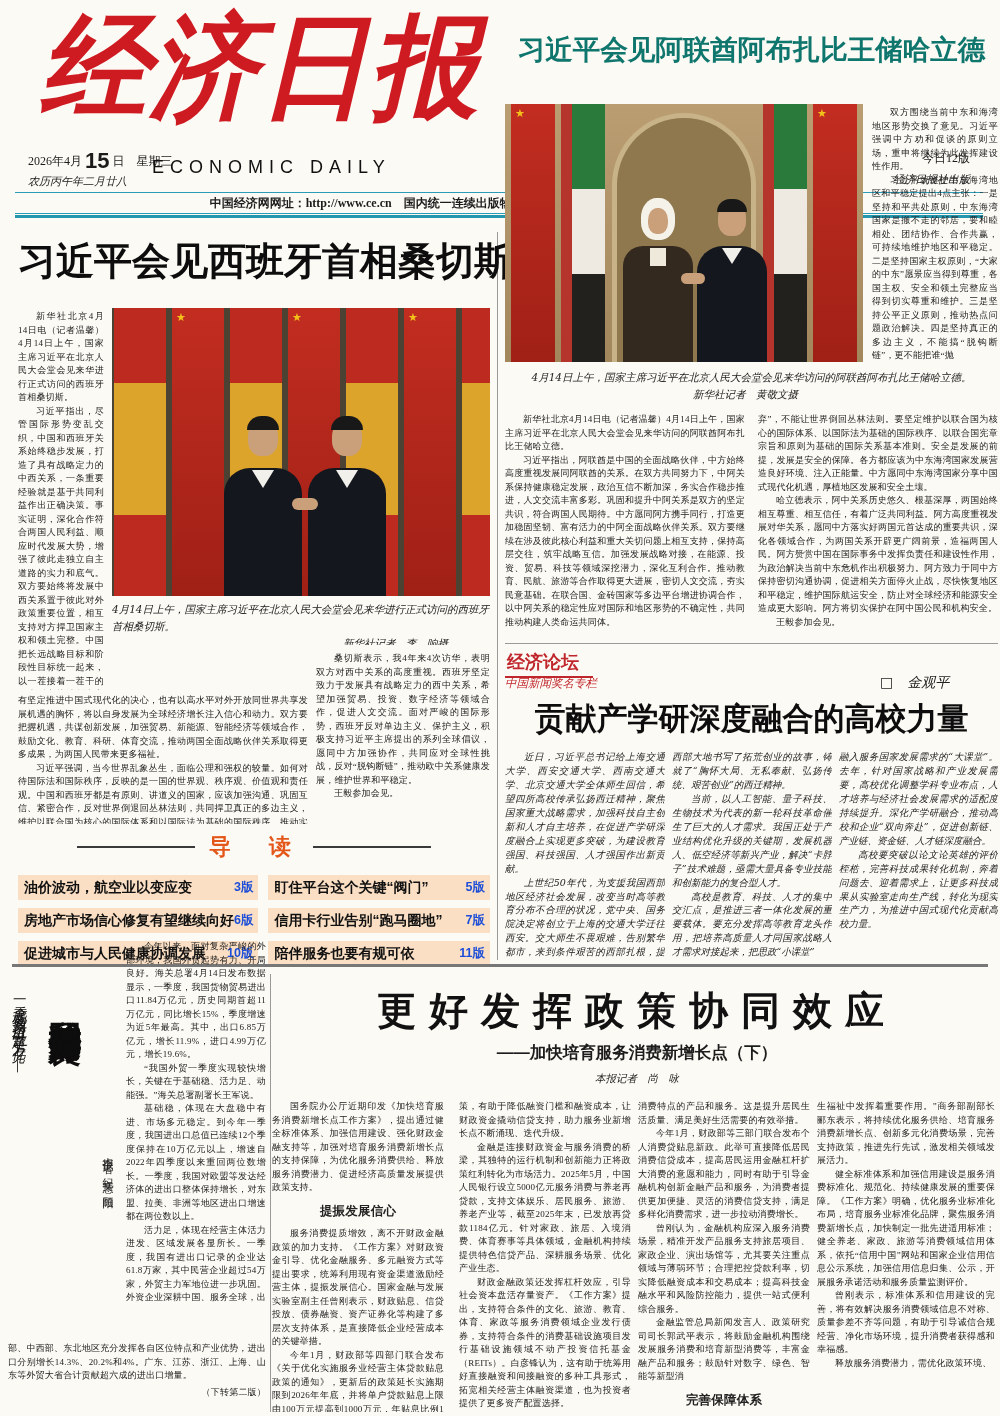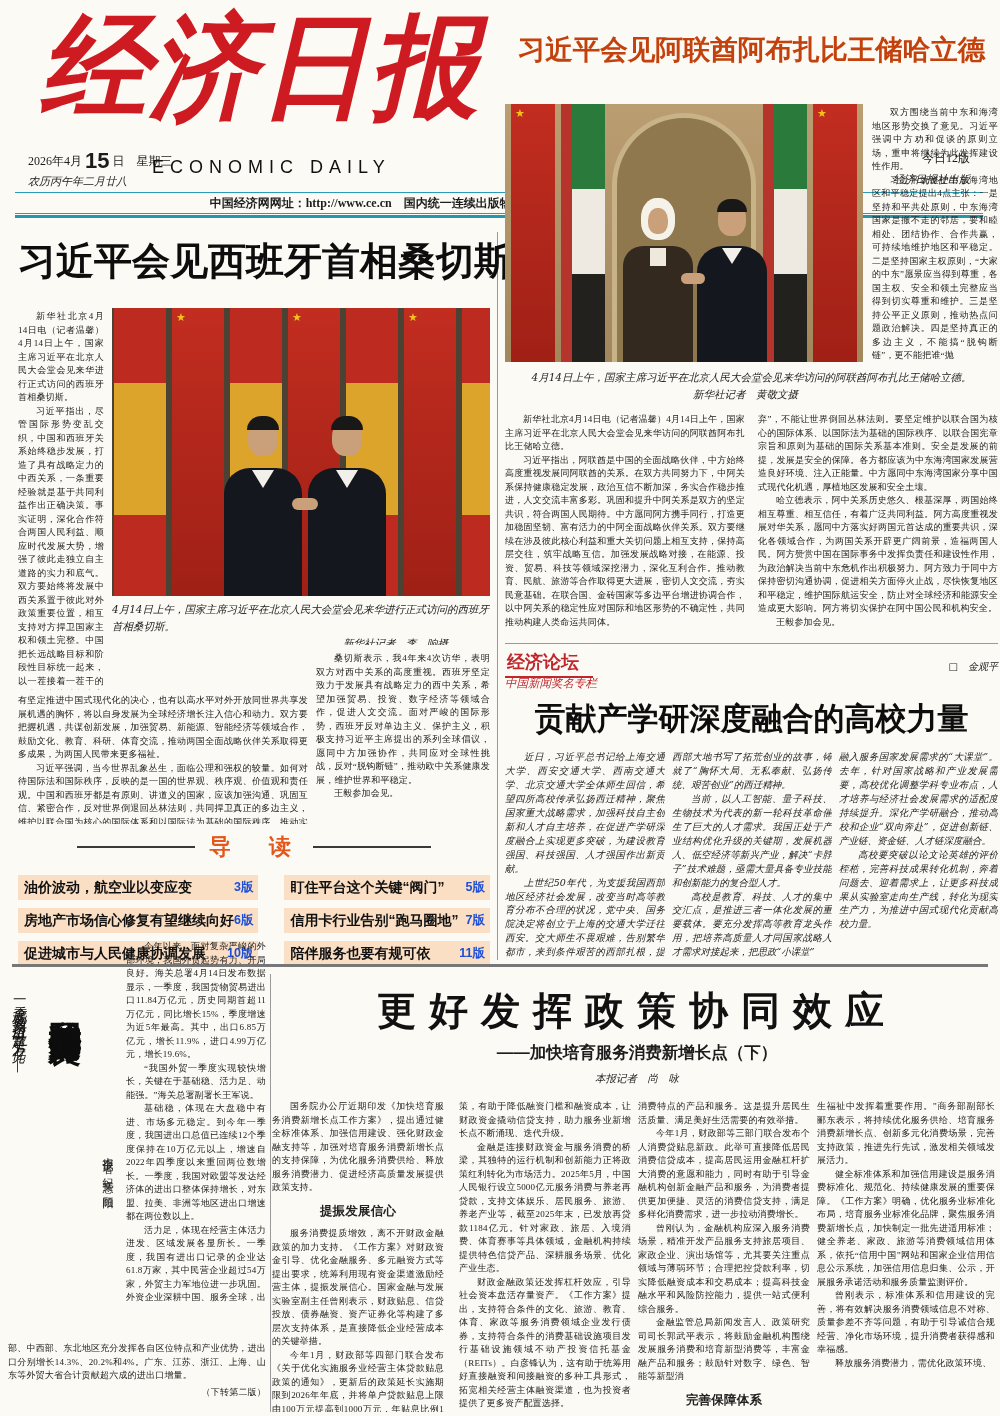--- a/index.html
+++ b/index.html
@@ -30,52 +30,52 @@
   .btxt { font-size:9px; line-height:1.5; text-align:justify; color:#222; overflow:hidden; letter-spacing:.2px; }
   .btxt p { margin:0; text-indent:2em; }
   .btxt p.noindent { text-indent:0; }
   .caption { font-family:"DejaVu Serif",serif; font-style:italic; font-size:10.5px; line-height:1.6; color:#222; overflow:hidden; }
   .caption .credit { text-align:right; }
 
   
   .hl-spain { left:18px; top:236px; width:474px; text-align:center; font-family:"Liberation Sans",sans-serif;
               font-weight:900; font-size:38px; white-space:nowrap; color:#0d0d0d; }
   .hl-uae { left:505px; top:32px; width:493px; text-align:center; font-family:"Liberation Sans",sans-serif;
-            font-weight:900; font-size:27.5px; white-space:nowrap; color:#c2410c; }
+            font-weight:900; font-size:27.5px; white-space:nowrap; color:#0f766e; }
   .hl-forum { left:505px; top:698px; width:493px; text-align:center; font-family:"Liberation Sans",sans-serif;
               font-weight:900; font-size:31px; white-space:nowrap; color:#0d0d0d; }
   .hl-policy { left:280px; top:984px; width:714px; text-align:center; font-weight:900; font-size:39px;
                letter-spacing:13px; white-space:nowrap; color:#111; }
   .policy-sub { left:280px; top:1042px; width:714px; text-align:center; font-family:"Liberation Sans",sans-serif;
                 font-weight:bold; font-size:16.5px; }
   .policy-by { left:280px; top:1072px; width:714px; text-align:center; font-size:10.5px; }
 
   
   .vline { background:#999; width:1px; }
   .hline { background:#999; height:1px; }
   .thickline { background:#777; height:3px; }
 
   
   .daodu { left:18px; top:833px; width:472px; height:127px; }
   .daodu-head { display:flex; align-items:center; justify-content:center; height:28px; }
   .daodu-head .rule { flex:0 0 118px; height:2px; background:#3a3a3a; }
   .daodu-title { margin:0 14px; font-family:"Liberation Sans",sans-serif; font-weight:900;
                  font-size:22px; color:#e4571a; letter-spacing:8px; }
-  .daodu-cols { display:flex; gap:26px; margin-top:6px; }
+  .daodu-cols { display:flex; gap:10px; margin-top:6px; }
   .daodu-col { flex:1; }
   .daodu-item { display:flex; justify-content:space-between; align-items:center; background:#fbdfc4;
                 height:25px; margin-top:8px; padding:0 5px 0 6px; }
   .daodu-item .t { font-family:"Liberation Sans",sans-serif; font-weight:900; font-size:14px; color:#111; white-space:nowrap; }
   .daodu-item .p { font-family:"Liberation Sans",sans-serif; font-weight:bold; font-size:12.5px; color:#1d4ed8; white-space:nowrap; }
 
   
   .forum-label { left:505px; top:650px; font-family:"Liberation Sans",sans-serif; font-weight:900;
                  font-size:18px; color:#c0272d; border-bottom:2px solid #c0272d; padding:0 14px 2px 2px; }
   .forum-sub { left:505px; top:676px; font-size:11.5px; color:#c0272d; }
-  .forum-by { left:880px; top:660px; width:118px; text-align:right; font-size:10px; color:#222; }
+  .forum-by { left:880px; top:674px; width:118px; text-align:left; font-size:14px; color:#222; }
   .forum-col { font-family:"DejaVu Serif",serif; font-style:italic; font-size:9.5px; line-height:1.47;
                text-align:justify; color:#222; overflow:hidden; }
   .forum-col p { margin:0; text-indent:2em; }
 
   
   .photo { overflow:hidden; }
   .flagpanel { position:absolute; top:0; bottom:0; }
   .es-flag { background:linear-gradient(180deg,#bd2a20 0 26%,#dda42c 26% 72%,#bd2a20 72% 100%); }
   .cn-flag { background:linear-gradient(180deg,#c22d20,#a02016); }
   .cn-star { position:absolute; left:4px; top:4px; color:#f3c21a; font-size:11px; line-height:1; }

